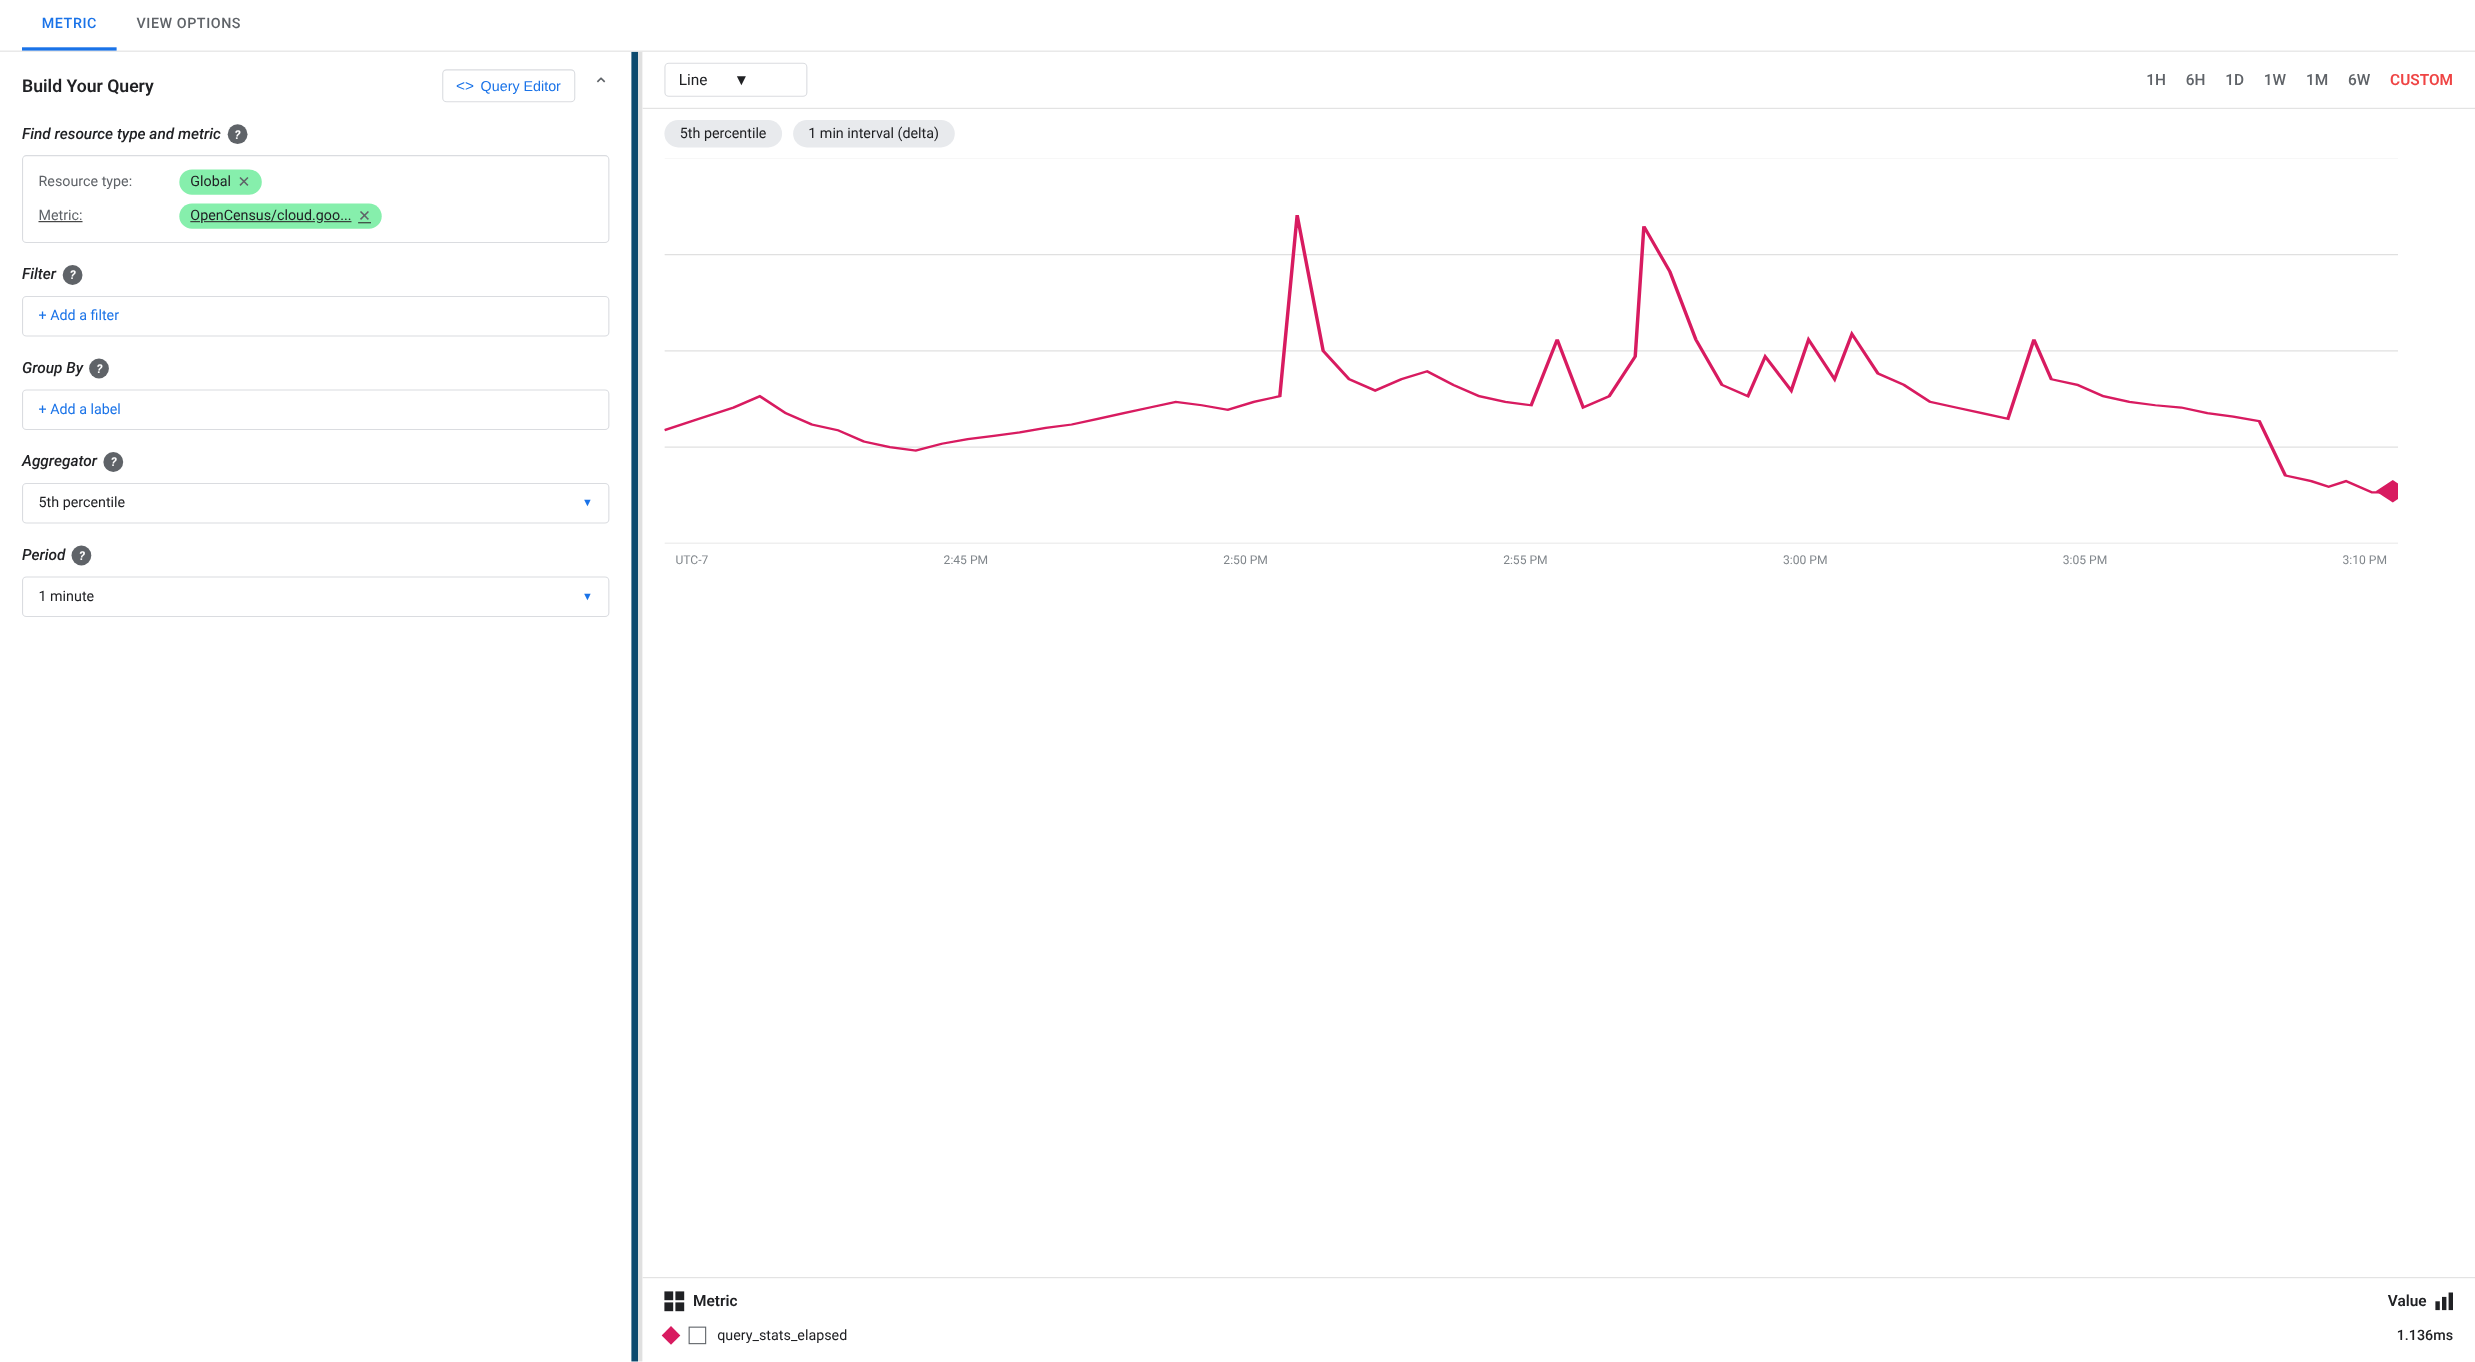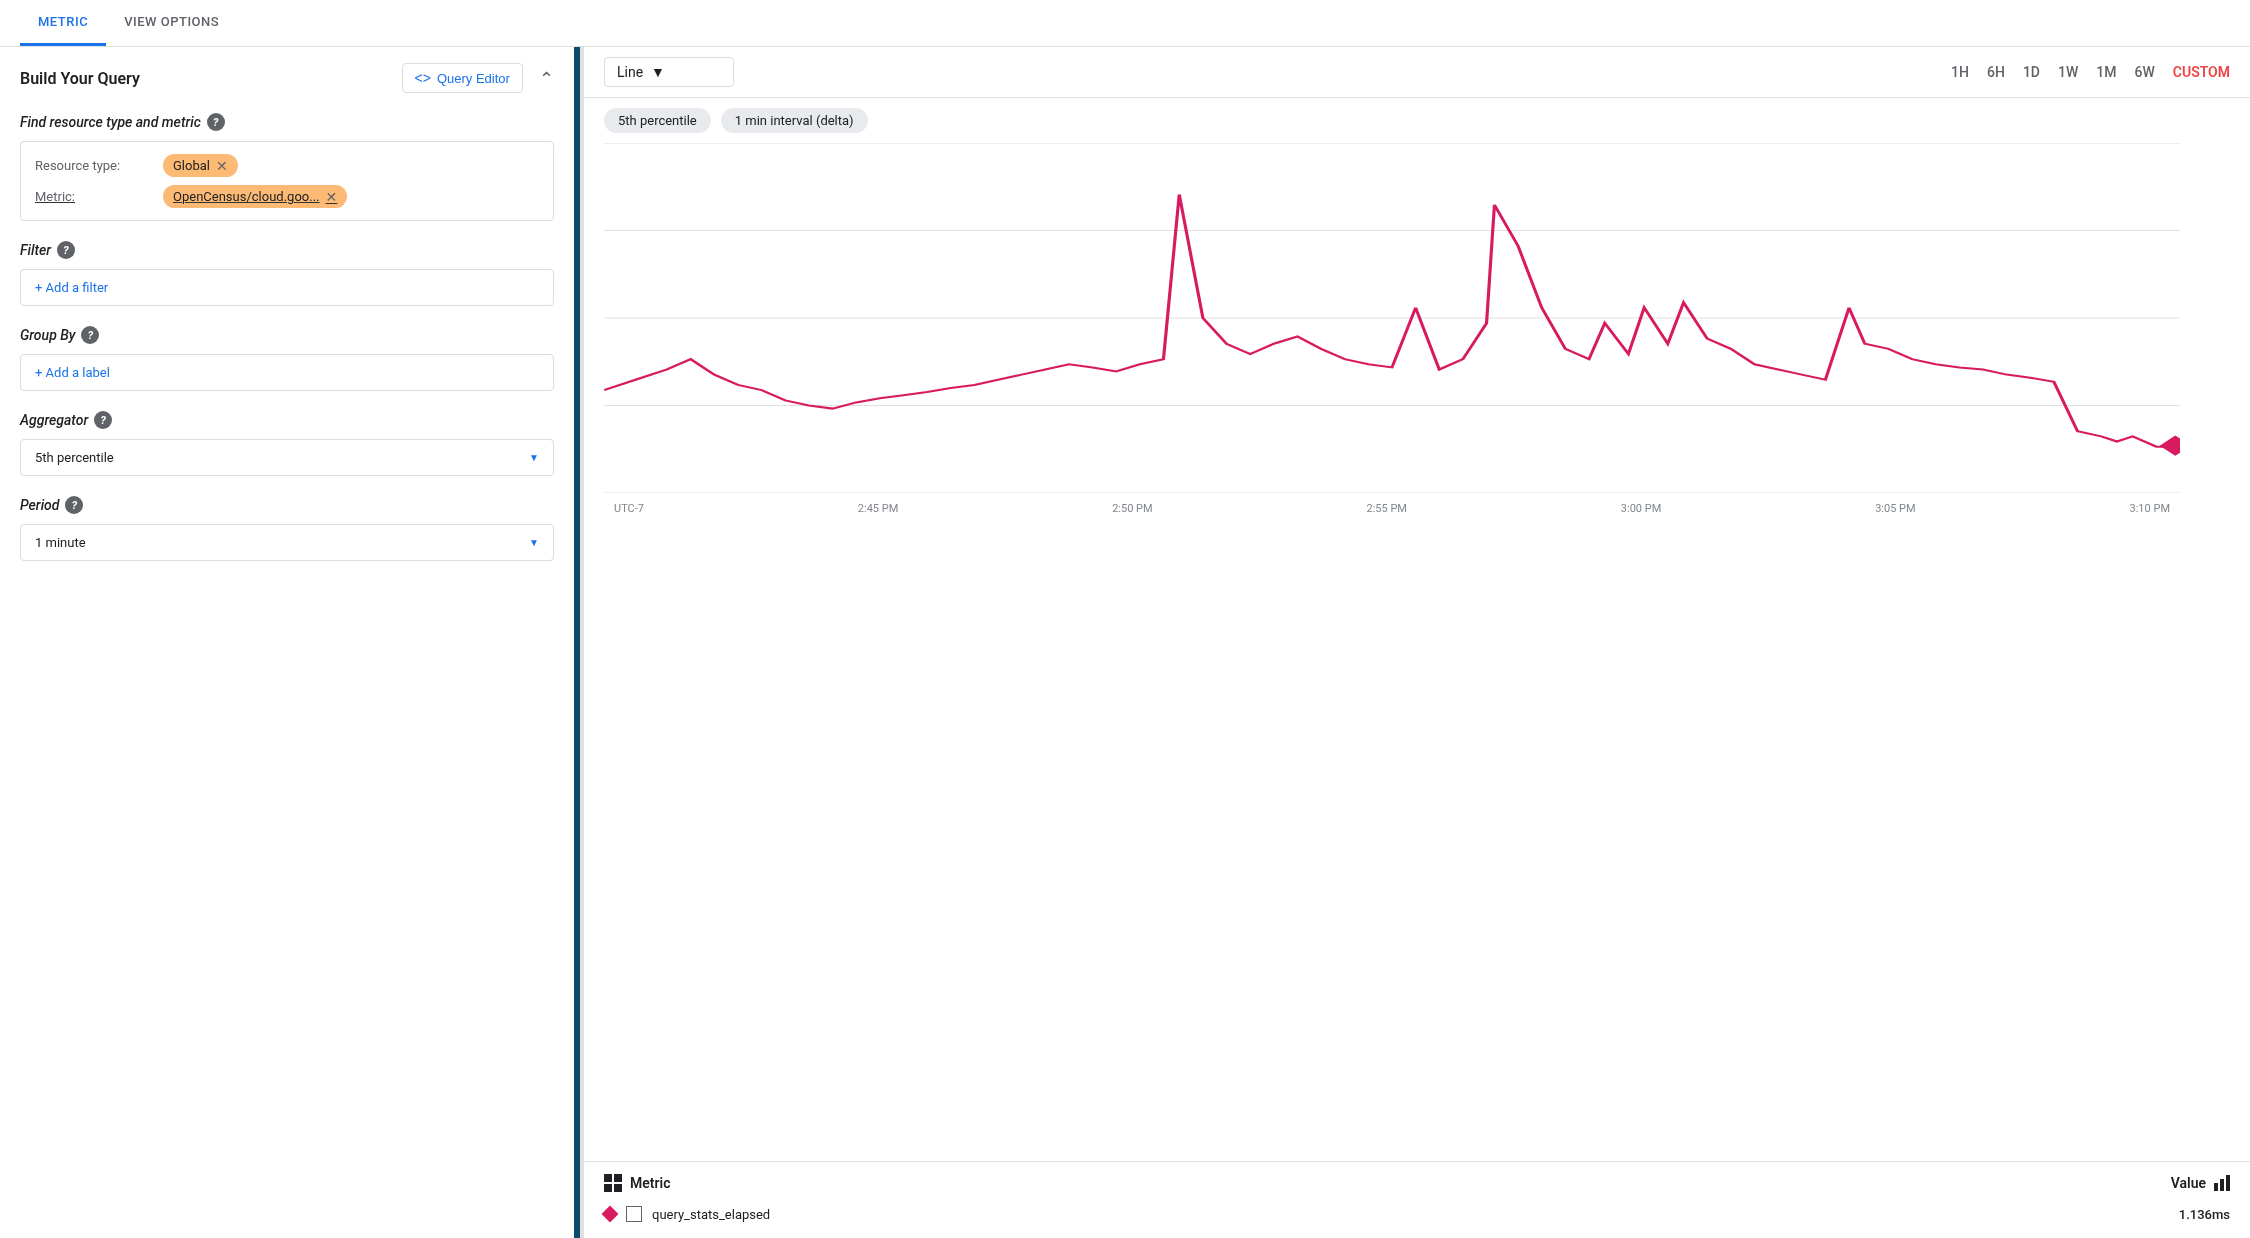--- a/index.html
+++ b/index.html
@@ -115,21 +115,21 @@
     .resource-row:last-child { margin-bottom: 0; text-decoration: underline; }
     .resource-label {
       font-size: 13px;
       color: #5f6368;
       min-width: 100px;
     }
     .chip {
       display: inline-flex;
       align-items: center;
       gap: 6px;
-      background: #fdba74;
+      background: #86efac;
       border-radius: 16px;
       padding: 4px 10px;
       font-size: 13px;
       color: #202124;
     }
     .chip .x {
       cursor: pointer;
       color: #5f6368;
       font-size: 14px;
       line-height: 1;
@@ -180,21 +180,21 @@
       padding: 10px 20px;
       border-bottom: 1px solid #e0e0e0;
       gap: 16px;
     }
     .chart-type-select {
       display: flex;
       align-items: center;
       border: 1px solid #dadce0;
       border-radius: 4px;
       padding: 6px 12px;
-      gap: 8px;
+      gap: 24px;
       cursor: pointer;
       font-size: 14px;
       color: #202124;
       min-width: 130px;
     }
     .time-range-btns {
       display: flex;
       align-items: center;
       gap: 18px;
       margin-left: auto;

